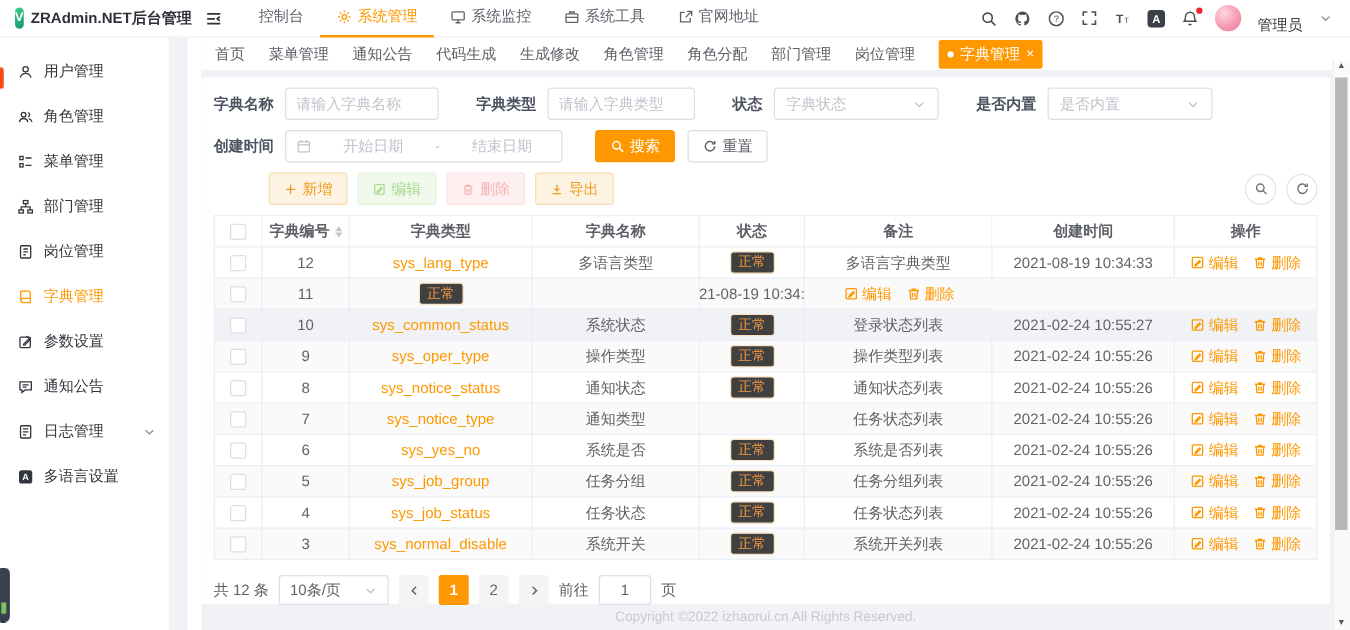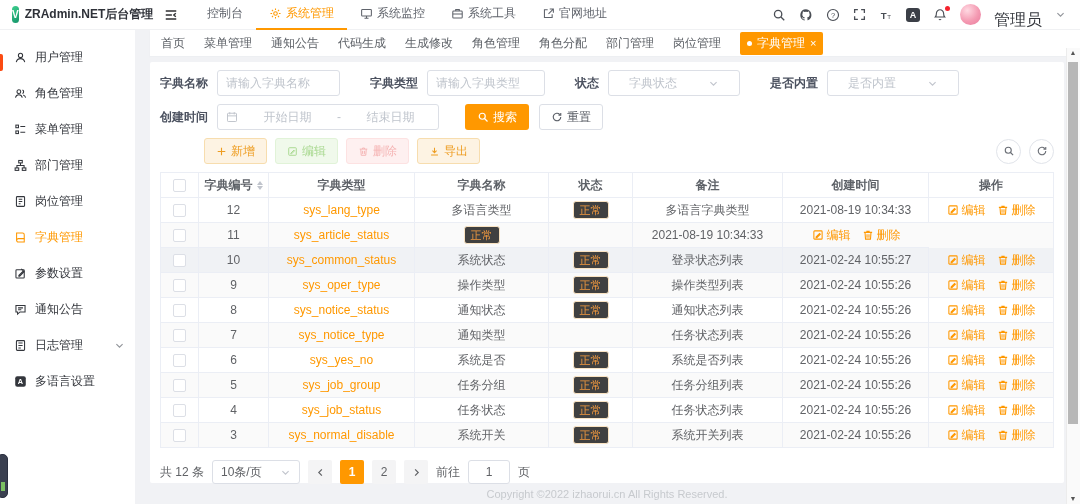--- a/index.html
+++ b/index.html
@@ -19,48 +19,48 @@
     cursor:pointer;height:30px;border-bottom:2px solid transparent;white-space:nowrap;}
   .nav-item.active{color:var(--accent);border-bottom-color:var(--accent);}
   .top-actions{margin-left:auto;display:flex;align-items:center;gap:13px;padding-right:14px;color:#4a4e55;}
   .ticon{display:flex;align-items:center;cursor:pointer;}
   .lang-chip{width:14px;height:14px;border-radius:3px;background:#3b3f47;color:#fff;font-size:9px;
     font-weight:bold;display:flex;align-items:center;justify-content:center;cursor:pointer;}
   .bell-wrap{position:relative;cursor:pointer;display:flex;}
   .bell-dot{position:absolute;top:-2px;right:-3px;width:5px;height:5px;border-radius:50%;background:#f5222d;}
   .avatar{width:21px;height:21px;border-radius:50%;cursor:pointer;
     background:radial-gradient(circle at 35% 30%,#ffd9e2,#f49ab2 55%,#e87a9c);}
-  .username{font-size:16px;color:#33363c;cursor:pointer;margin-top:12px;}
+  .username{font-size:12px;color:#33363c;cursor:pointer;margin-top:12px;}
   
   .body-row{display:flex;height:474px;position:relative;}
   .sidebar{width:135px;min-width:135px;background:#fff;padding-top:9px;}
   .side-item{height:36px;display:flex;align-items:center;gap:8px;padding-left:14px;font-size:12px;
     color:#33363c;cursor:pointer;}
   .side-item.active{color:var(--accent);}
   .side-item .chev{margin-left:auto;margin-right:10px;color:#909399;display:flex;}
   .side-gap{width:15px;background:#f1f2f5;}
-  .content{flex:1;display:flex;flex-direction:column;min-width:0;}
+  .content{flex:1;display:flex;flex-direction:column;min-width:0;margin-left:11px;}
   
   .tabbar{height:27px;background:#fff;display:flex;align-items:center;gap:19px;padding-left:11px;
     border-bottom:1px solid #edeff2;box-shadow:0 1px 2px rgba(0,0,0,.03);}
   .tab{font-size:12px;color:#5c6066;cursor:pointer;white-space:nowrap;}
   .tab.active{background:var(--accent);color:#fff;padding:3px 7px;border-radius:2px;
     display:flex;align-items:center;gap:5px;}
   .tab-dot{width:5px;height:5px;background:#fff;border-radius:50%;}
   .tab-close{font-size:11px;line-height:1;cursor:pointer;}
   
   .content-bg{flex:1;background:#f1f2f5;padding:5px 2px 0 0;display:flex;flex-direction:column;}
   .card{background:#fff;height:421px;padding:8px 10px 0 10px;border-radius:2px;}
   .filter-row{display:flex;align-items:center;margin-bottom:8px;}
   .f-label{font-size:12px;color:#4c5260;font-weight:700;margin-right:9px;white-space:nowrap;}
   .f-input{height:26px;border:1px solid #dcdfe6;border-radius:3px;font-size:12px;color:#606266;
     padding:0 8px;background:#fff;outline:none;}
   .f-input::placeholder{color:#bfc4cc;}
   .f-select{display:flex;align-items:center;justify-content:space-between;width:132px;height:26px;
-    border:1px solid #dcdfe6;border-radius:3px;padding:0 20px;font-size:12px;color:#bfc4cc;cursor:pointer;background:#fff;}
+    border:1px solid #dcdfe6;border-radius:3px;padding:0 9px;font-size:12px;color:#bfc4cc;cursor:pointer;background:#fff;}
   .gapf{width:30px;}
   .date-range{display:flex;align-items:center;gap:10px;width:222px;height:26px;border:1px solid #dcdfe6;
     border-radius:3px;padding:0 8px;font-size:12px;color:#bfc4cc;background:#fff;}
   .btn{height:26px;border-radius:3px;font-size:12px;display:inline-flex;align-items:center;gap:4px;
     padding:0 11px;cursor:pointer;border:1px solid transparent;white-space:nowrap;}
   .btn-search{background:var(--accent);color:#fff;margin-left:26px;align-items:center;}
   .btn-reset{background:#fff;border-color:#dcdfe6;color:#5a5e66;margin-left:10px;}
   .toolbar{display:flex;align-items:center;margin:1px 0 8px 0;padding-left:44px;}
   .btn-warn-plain{background:#fdf3e3;border-color:#f7ddae;color:#ee9d22;margin-right:8px;}
   .btn-success-dis{background:#f0f9eb;border-color:#e1f3d8;color:#a9d990;margin-right:8px;cursor:not-allowed;}
@@ -484,21 +484,20 @@
                       </span>
                       <span>删除</span>
                     </span>
                   </div>
                 </div>
                 <div class="tr row-striped">
                   <div>
                     <span class="checkbox"></span>
                   </div>
                   <div>11</div>
-                  <div class="cell-type">sys_article_status</div>
                   <div>
                     <span class="badge">正常</span>
                   </div>
                   <div></div>
                   <div>2021-08-19 10:34:33</div>
                   <div class="ops">
                     <span class="op-link">
                       <span class="icn" style="display: flex;">
                         <svg viewBox="0 0 16 16" width="12" height="12" fill="none" stroke="currentColor" stroke-width="1.4">
                           <rect x="2.5" y="2.5" width="11" height="11" rx="1"></rect>

